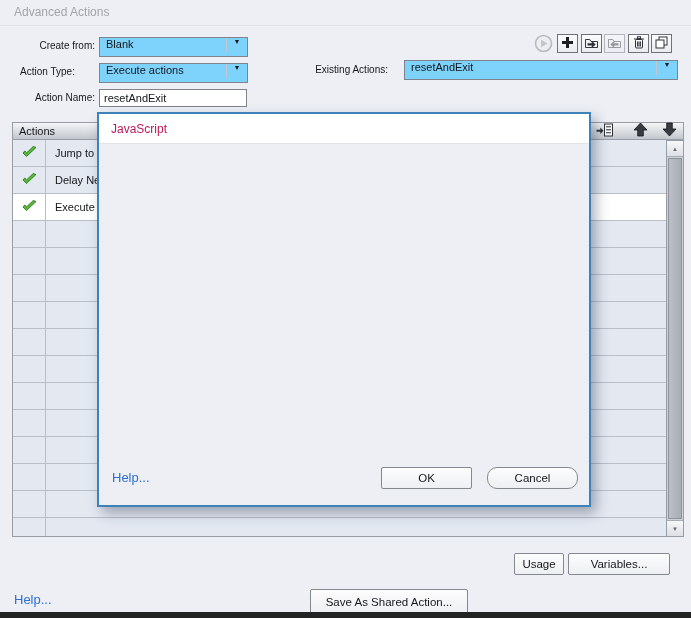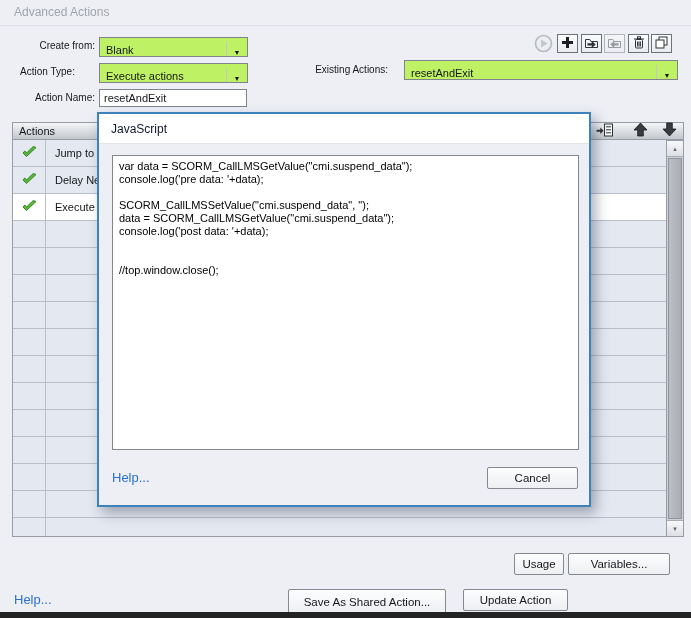--- a/index.html
+++ b/index.html
@@ -6,21 +6,21 @@
   body { background:#d8dade; font-family:"Liberation Sans", sans-serif; }
   .app { position:relative; width:691px; height:618px; background:#edeff5; overflow:hidden;
          font-family:"Liberation Sans", sans-serif; color:#15171a; }
 
   .win-title { position:absolute; left:14px; top:5px; font-size:12px; color:#a1a4a9; }
   .title-divider { position:absolute; left:0; top:25px; width:691px; height:1px; background:#e0e3e9; }
 
   .lbl { position:absolute; font-size:10px; color:#16181c; white-space:nowrap; }
   .r-align { text-align:right; }
 
-  .dd { position:absolute; background:#bef264; border:1px solid #7f848c; display:flex; align-items:flex-end; height:20px; }
+  .dd { position:absolute; background:#7dd3fc; border:1px solid #7f848c; display:flex; align-items:flex-start; height:20px; }
   .dd .val { flex:1; font-size:11px; padding-left:6px; white-space:nowrap; overflow:hidden; }
   .dd .sep { width:1px; height:14px; background:#c3c7cd; }
   .dd .arr { width:20px; text-align:center; font-size:7px; color:#17191d; }
 
   .txt-input { position:absolute; border:1px solid #7f848c; background:#fff; font-size:11px;
                padding:0 4px; font-family:"Liberation Sans", sans-serif; color:#15171a; }
 
   .tbtn { position:absolute; top:34px; width:21px; height:19px; border:1px solid #6c717a;
           background:linear-gradient(#fbfcfd,#e9ebef); display:flex; align-items:center; justify-content:center; }
   .tbtn.disabled { opacity:.45; }
@@ -44,36 +44,36 @@
           display:flex; align-items:center; justify-content:center; font-size:6px; color:#62666d; }
   .sbtn.up { top:0; border-bottom:1px solid #a7abb2; }
   .sbtn.down { bottom:0; border-top:1px solid #a7abb2; }
   .sthumb { position:absolute; left:1px; top:17px; width:14px; height:361px;
             background:linear-gradient(90deg,#bcc0c6,#a9adb4); border:1px solid #8f949c; }
 
   .dialog { position:absolute; left:97px; top:112px; width:494px; height:395px;
             border:2px solid #3e82ba; background:#edeff5; box-shadow:5px 6px 12px rgba(40,50,70,.38); }
   .dlg-titlebar { position:absolute; left:0; top:0; width:490px; height:30px; background:#ffffff;
                   border-bottom:1px solid #e2e4e9; display:flex; align-items:center; padding-left:12px;
-                  font-size:12px; color:#0f172a; }
+                  font-size:12px; color:#be185d; }
   .dlg-code { position:absolute; left:13px; top:41px; width:467px; height:295px; background:#fff;
               border:1px solid #82878e; font-size:11px; line-height:13px; padding:4px 6px;
               white-space:pre; overflow:hidden; font-family:"Liberation Sans", sans-serif; color:#000; }
   .link { color:#2b70d0; font-size:13px; cursor:pointer; text-decoration:none; }
   .dlg-help { position:absolute; left:13px; top:356px; }
 
   .btn { position:absolute; background:linear-gradient(#fdfdfe,#edeff2); border:1px solid #84888f;
          border-radius:2px; font-size:11.5px; color:#15171a; display:flex; align-items:center;
          justify-content:center; font-family:"Liberation Sans", sans-serif; }
   .dlg-ok { left:282px; top:353px; width:91px; height:22px; }
-  .dlg-cancel { left:388px; top:353px; width:91px; height:22px; }
+  .dlg-cancel { left:388px; top:353px; width:91px; height:22px;border-radius:10px; }
 
   .btn-usage { left:514px; top:553px; width:50px; height:22px; }
   .btn-variables { left:568px; top:553px; width:102px; height:22px; }
-  .btn-save-shared { left:288px; top:589px; width:158px; height:25px; }
+  .btn-save-shared { left:310px; top:589px; width:158px; height:25px; }
   .btn-update { left:463px; top:589px; width:105px; height:22px; }
   .btn-close { left:575px; top:589px; width:100px; height:22px; }
   .help-main { position:absolute; left:14px; top:592px; }
   .darkbar { position:absolute; left:0; top:612px; width:691px; height:6px; background:#232323; }
 </style>
 </head>
 <body>
 
 <div class="app">
 
@@ -251,32 +251,23 @@
       <div class="sbtn down">
         <span>▼</span>
       </div>
     </div>
   </div>
 
   <div class="dialog">
     <div class="dlg-titlebar">
       <span>JavaScript</span>
     </div>
-    <div class="dlg-code">var data = SCORM_CallLMSGetValue("cmi.suspend_data");
-console.log('pre data: '+data);
-
-SCORM_CallLMSSetValue("cmi.suspend_data", ");
-data = SCORM_CallLMSGetValue("cmi.suspend_data");
-console.log('post data: '+data);
-
-
-//top.window.close();</div>
     <a class="link dlg-help">Help...</a>
+    <div class="btn dlg-ok">OK</div>
     <div class="btn dlg-cancel">Cancel</div>
   </div>
 
   <div class="btn btn-usage">Usage</div>
   <div class="btn btn-variables">Variables...</div>
   <a class="link help-main">Help...</a>
   <div class="btn btn-save-shared">Save As Shared Action...</div>
-  <div class="btn btn-update">Update Action</div>
   <div class="darkbar"></div>
 </div>
 
 </body></html>

